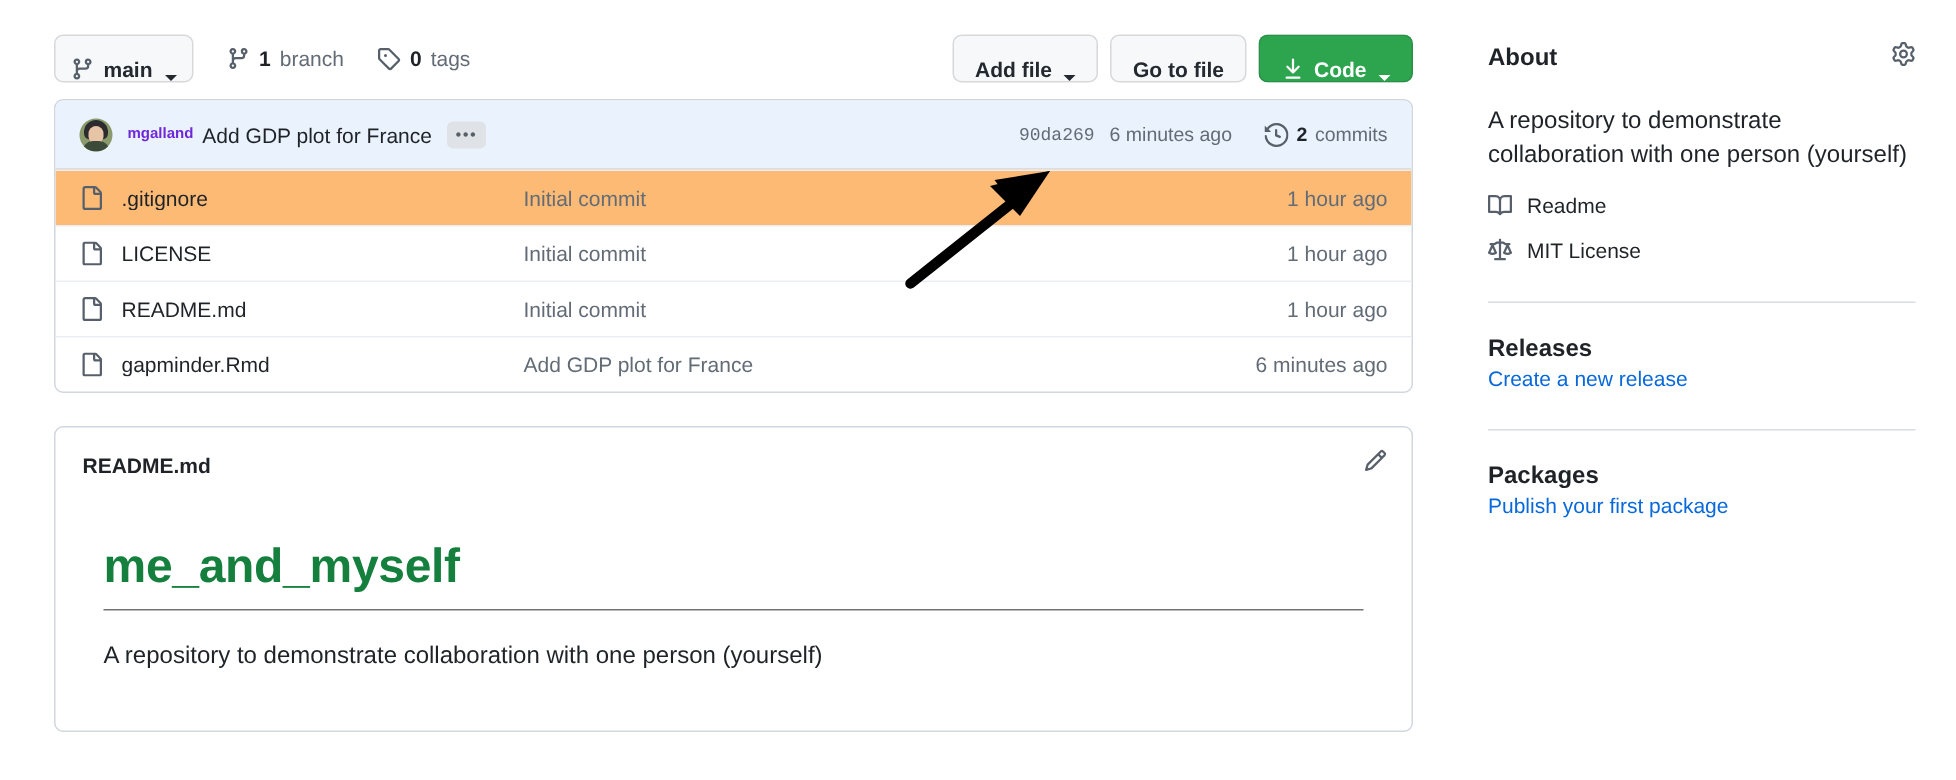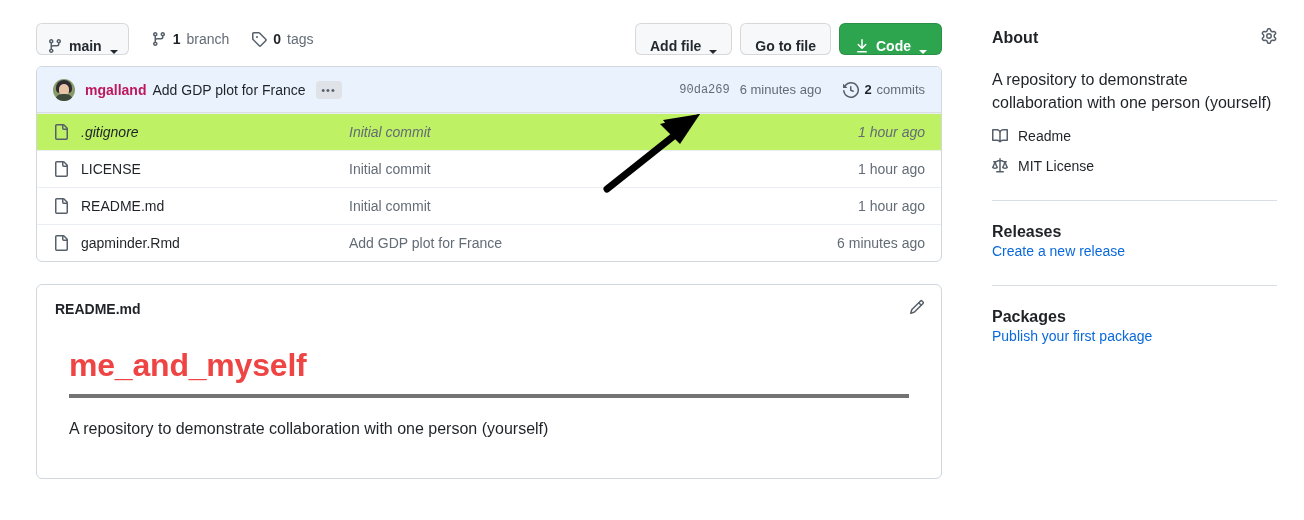--- a/index.html
+++ b/index.html
@@ -76,21 +76,21 @@
     background: #2b2b30; border-radius: 8px 8px 4px 4px;
   }
   .avatar .face {
     position: absolute; left: 6px; top: 5px; width: 10px; height: 12px;
     background: #e8c4a6; border-radius: 5px 5px 5px 5px;
   }
   .avatar .body {
     position: absolute; left: 2px; bottom: 0; width: 18px; height: 7px;
     background: #3c4a3a; border-radius: 9px 9px 0 0;
   }
-  .commit-author { font-size: 14px; font-weight: 600; color: #be185d; cursor: pointer; }
+  .commit-author { font-size: 10px; font-weight: 600; color: #6d28d9; cursor: pointer; }
   .commit-msg { font-size: 14px; color: #1F2328; margin-left: 6px; cursor: pointer; }
   .ellipsis-btn {
     margin-left: 10px; height: 18px; min-width: 26px;
     border: 0; border-radius: 4px; background: #dfe2e6;
     color: #57606a; font-size: 11px; line-height: 14px;
     display: inline-flex; align-items: center; justify-content: center;
     letter-spacing: 1px; cursor: pointer; padding: 0 5px;
   }
   .commit-right { margin-left: auto; display: flex; align-items: center; }
   .sha {
@@ -104,44 +104,44 @@
   }
   .commits-count b { color: #1F2328; font-weight: 600; }
 
   .frow {
     display: flex; align-items: center;
     height: 37px; padding: 0 16px;
     border-top: 1px solid #eaeef2;
     font-size: 14px;
   }
   .frow:first-of-type { border-top: 0; }
-  .frow.alt { background: #bef264; font-style: italic; }
+  .frow.alt { background: #fdba74; }
   .frow .fname {
     color: #1F2328; margin-left: 12px; cursor: pointer;
     width: 268px; overflow: hidden; white-space: nowrap;
   }
   .frow .fmsg { color: #636c76; cursor: pointer; flex: 1; }
   .frow .ftime { color: #636c76; margin-left: auto; text-align: right; }
 
   
   .readmebox {
     border: 1px solid #d0d7de; border-radius: 6px;
     background: #fff; margin-top: 22px;
   }
   .readme-head {
     display: flex; align-items: center;
     padding: 14px 16px 0 18px;
   }
   .readme-title { font-size: 14px; font-weight: 600; color: #1F2328; }
   .pencil-btn { margin-left: auto; cursor: pointer; color: #57606a; }
   .readme-body { padding: 12px 32px 40px 32px; }
   .readme-body h1 {
-    font-size: 32px; font-weight: 700; margin: 16px 0 0 0;
-    padding-bottom: 10px; border-bottom: 4px solid #737373;
-    color: #ef4444; letter-spacing: -0.2px;
+    font-size: 32px; font-weight: 700; margin: 27px 0 0 0;
+    padding-bottom: 10px; border-bottom: 1px solid #737373;
+    color: #15803d; letter-spacing: -0.2px;
   }
   .readme-body p { font-size: 16px; color: #1F2328; margin: 22px 0 0 0; }
 
   
   .side {
     position: absolute; left: 992px; top: 28px; width: 285px;
   }
   .side-head { display: flex; align-items: center; }
   .side-title { font-size: 16px; font-weight: 600; color: #1F2328; }
   .gear-btn { margin-left: auto; color: #57606a; cursor: pointer; }

